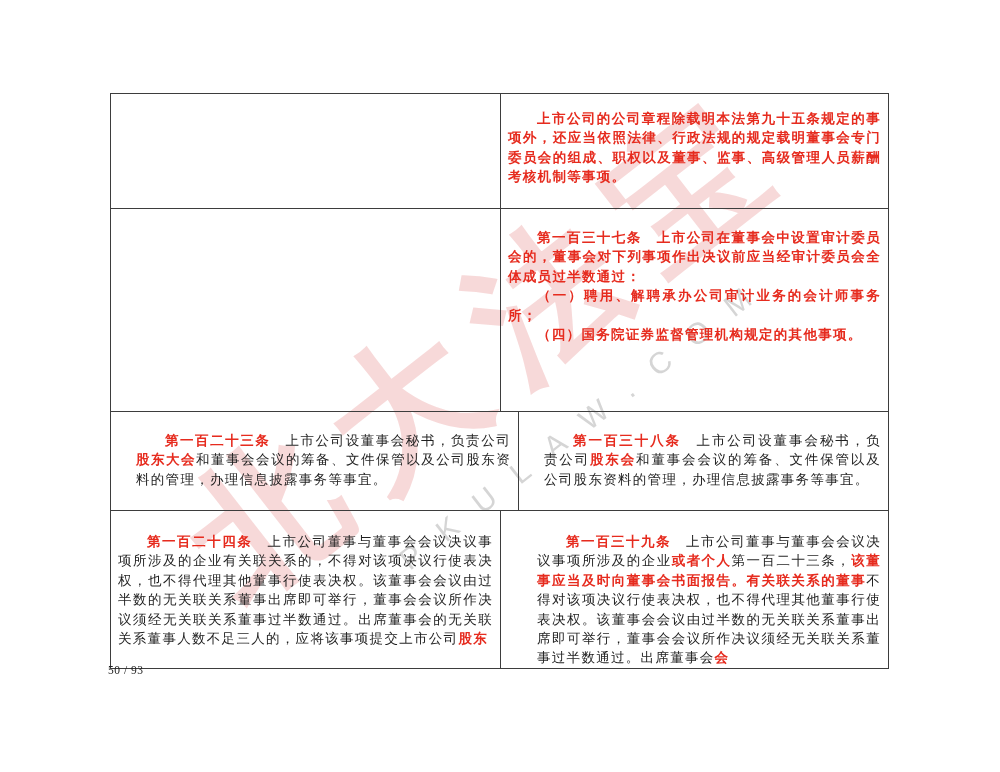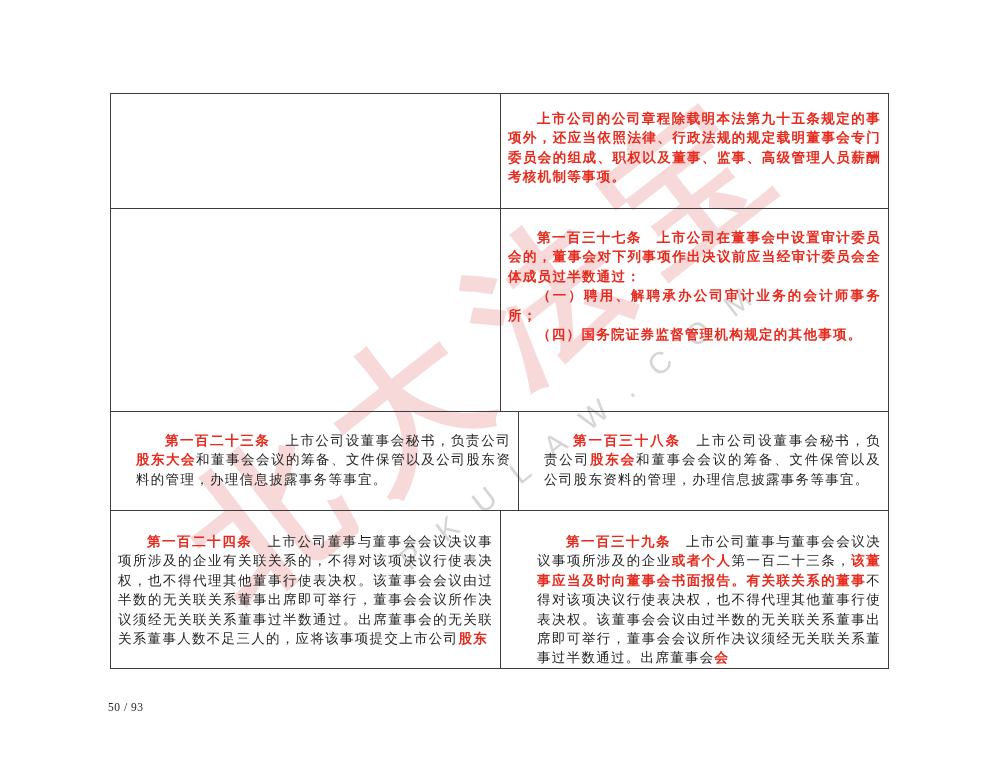--- a/index.html
+++ b/index.html
@@ -44,21 +44,21 @@
   .trow:nth-child(4) .tcell{padding-top:21px;}
   .para{
     margin:0;text-indent:2.15em;text-align:justify;
     font-size:13.5px;line-height:19.4px;letter-spacing:1.3px;color:#1f1f1f;
   }
   .seg-red{color:#e62b1e;font-weight:bold;}
   .seg-black{color:#1f1f1f;font-weight:normal;}
 
   
   .footer{
-    position:absolute;left:108px;top:701px;z-index:2;
+    position:absolute;left:108px;top:664px;z-index:2;
     font-size:11.5px;color:#222222;letter-spacing:0.5px;
   }
 </style>
 </head>
 <body>
 
 <div class="page">
 
   <div class="watermark">
     <div class="wm-cjk">北大法宝</div>

